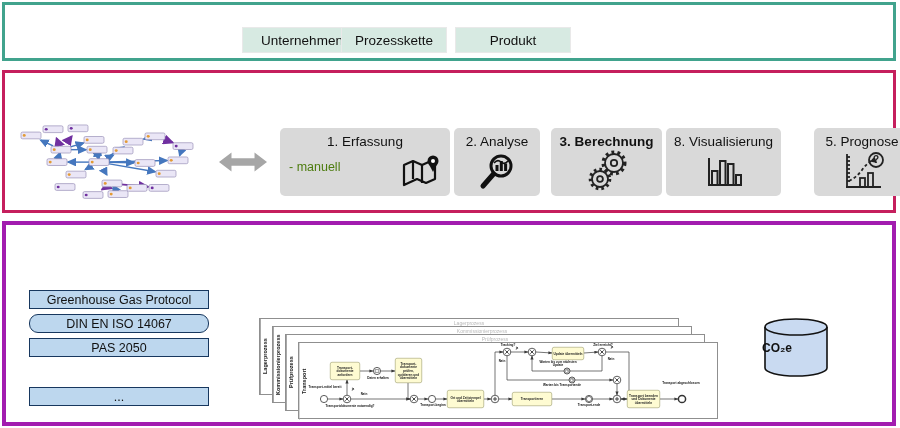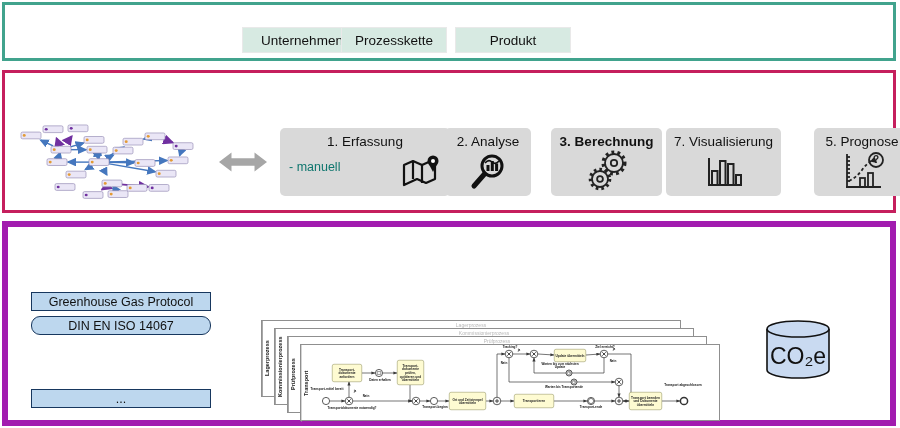--- a/index.html
+++ b/index.html
@@ -7,37 +7,37 @@
   body {
     position: relative;
     background: #ffffff;
     font-family: "Liberation Sans", "DejaVu Sans", sans-serif;
     color: #1a1a1a;
     overflow: hidden;
   }
   .section { position: absolute; left: 2px; width: 894px; background: #fff; }
   #scope-section   { top: 2px;   height: 59px;  border: 3px solid #41A38D; }
   #process-section { top: 70px;  height: 143px; border: 3px solid #C51F5D; }
-  #data-section    { top: 221px; height: 205px; border: 6px solid #a21caf; }
+  #data-section    { top: 221px; height: 205px; border: 4px solid #a21caf; }
 
   
   .scope-chip {
     position: absolute; top: 22px; height: 26px;
     background: #D7EAE2; border: 1px solid #e9e9e9;
     font-size: 13.5px; display: flex; align-items: center; justify-content: center;
     color: #111;
   }
 
   
   .step-box {
     position: absolute; top: 55px; height: 68px;
     background: #D9D9D9; border-radius: 5px;
   }
   .step-title { text-align: center; font-size: 13.5px; padding-top: 6px; color:#111; }
-  .step-details { position: absolute; left: 9px; top: 30px; font-size: 12.5px; line-height: 1.45; color:#0f766e; }
+  .step-details { position: absolute; left: 9px; top: 30px; font-size: 12.5px; line-height: 1.45; color:#4d7c0f; }
   .step-icon { position: absolute; }
   #network-svg { position: absolute; left: 14px; top: 50px; }
   #transfer-arrow { position: absolute; left: 214px; top: 74px; }
 
   
   .standard-row {
     position: absolute; left: 23px; width: 180px; height: 19px;
     background: #BDD7EE; border: 1px solid #17375E;
     display: flex; align-items: center; justify-content: center;
     font-size: 12.5px; color: #111;
@@ -79,22 +79,22 @@
     position: absolute; background: #FEFBD2; border: 1px solid #8a8a56; border-radius: 4px;
     display: flex; align-items: center; justify-content: center; text-align: center;
     font-size: 6.4px; font-weight: bold; line-height: 1.12; color: #222; padding: 1px;
   }
   .bpmn-label {
     position: absolute; font-size: 6.2px; font-weight: bold; line-height: 1.1;
     text-align: center; color: #111;
   }
   #cylinder-wrap { position: absolute; left: 756px; top: 92px; width: 68px; height: 62px; }
   #cylinder-label {
-    position: absolute; left: 0; right: 0; top: 24px; text-align: center;
-    font-size: 23px; color: #111;
+    position: absolute; left: 0; right: 0; top: 24px; 
+    font-size: 12px; color: #111; font-weight: bold;
   }
 </style>
 </head>
 <body>
 
 <div class="section" id="scope-section">
   <div class="scope-chip" style="left:205px;width:120px;margin-left:32px;">Unternehmen</div>
   <div class="scope-chip" style="left:450px;width:116px;">Produkt</div>
   <div class="scope-chip" style="left:336px;width:106px;">Prozesskette</div>
 </div>
@@ -189,21 +189,21 @@
     </div>
     <svg class="step-icon" style="right:8px;bottom:6px;" width="42" height="36" viewBox="0 0 42 36">
       <path d="M4,11 L13,7 L22,11 L31,7 L35,9 L35,25 L26,29 L17,25 L4,31 Z" fill="none" stroke="#111" stroke-width="2.2" stroke-linejoin="round"></path>
       <path d="M13,7 L13,25 M22,11 L22,29" fill="none" stroke="#111" stroke-width="2.2"></path>
       <circle cx="33" cy="7" r="5.5" fill="#111"></circle>
       <polygon points="28.5,9.5 37.5,9.5 33,18" fill="#111"></polygon>
       <circle cx="33" cy="7" r="2" fill="#fff"></circle>
     </svg>
   </div>
 
-  <div class="step-box" style="left:440px;width:86px;">
+  <div class="step-box" style="left:449px;width:86px;">
     <div class="step-title">2. Analyse</div>
     <svg class="step-icon" style="left:24px;top:24px;" width="38" height="40" viewBox="0 0 38 40">
       <circle cx="23" cy="14" r="10" fill="none" stroke="#111" stroke-width="3"></circle>
       <line x1="15.5" y1="22" x2="5" y2="34" stroke="#111" stroke-width="5" stroke-linecap="round"></line>
       <rect x="17.5" y="13" width="3" height="6" fill="#111"></rect>
       <rect x="21.8" y="9" width="3" height="10" fill="#111"></rect>
       <rect x="26.1" y="11.5" width="3" height="7.5" fill="#111"></rect>
       <path d="M16,11 q3.5,-4 7,-1 q3.5,3 7,-1" fill="none" stroke="#111" stroke-width="1.6"></path>
     </svg>
   </div>
@@ -216,21 +216,21 @@
         <circle cx="27" cy="13" r="10.8" stroke-width="3.4" stroke-dasharray="2.8 3.2"></circle>
         <circle cx="27" cy="13" r="3.2" stroke-width="1.8"></circle>
         <circle cx="13" cy="29" r="8" stroke-width="1.8"></circle>
         <circle cx="13" cy="29" r="9.7" stroke-width="3.2" stroke-dasharray="2.6 3.0"></circle>
         <circle cx="13" cy="29" r="2.9" stroke-width="1.8"></circle>
       </g>
     </svg>
   </div>
 
   <div class="step-box" style="left:661px;width:115px;">
-    <div class="step-title">7. Visualisierung</div>
+    <div class="step-title">8. Visualisierung</div>
     <svg class="step-icon" style="left:39px;top:24px;" width="40" height="38" viewBox="0 0 40 38">
       <g stroke="#222" fill="none" stroke-width="2">
         <line x1="4" y1="6" x2="4" y2="33"></line>
         <line x1="3" y1="33" x2="37" y2="33"></line>
         <rect x="7" y="19" width="5.5" height="14"></rect>
         <rect x="15" y="9" width="5.5" height="24"></rect>
         <rect x="23" y="12" width="5.5" height="21"></rect>
         <rect x="31" y="23" width="5" height="10"></rect>
       </g>
     </svg>
@@ -257,20 +257,21 @@
       </g>
       <text x="35" y="12.4" font-size="10" font-weight="bold" text-anchor="middle" fill="#222" font-family="'Liberation Sans', sans-serif">?</text>
     </svg>
   </div>
 </div>
 
 <div class="section" id="data-section">
 
   <div class="standard-row" style="top:65px;">Greenhouse Gas Protocol</div>
   <div class="standard-row" style="top:89px;border-radius:9px;">DIN EN ISO 14067</div>
+  <div class="standard-row" style="top:113px;">PAS 2050</div>
   <div class="standard-row" style="top:162px;">...</div>
 
 
   <div id="pages-stack">
     <div class="bpmn-page" style="left:0;top:0;">
       <div class="page-tab">Lagerprozess</div>
       <div class="page-ghost-title">Lagerprozess</div>
     </div>
     <div class="bpmn-page" style="left:13px;top:8px;">
       <div class="page-tab">Kommissionierprozess</div>

